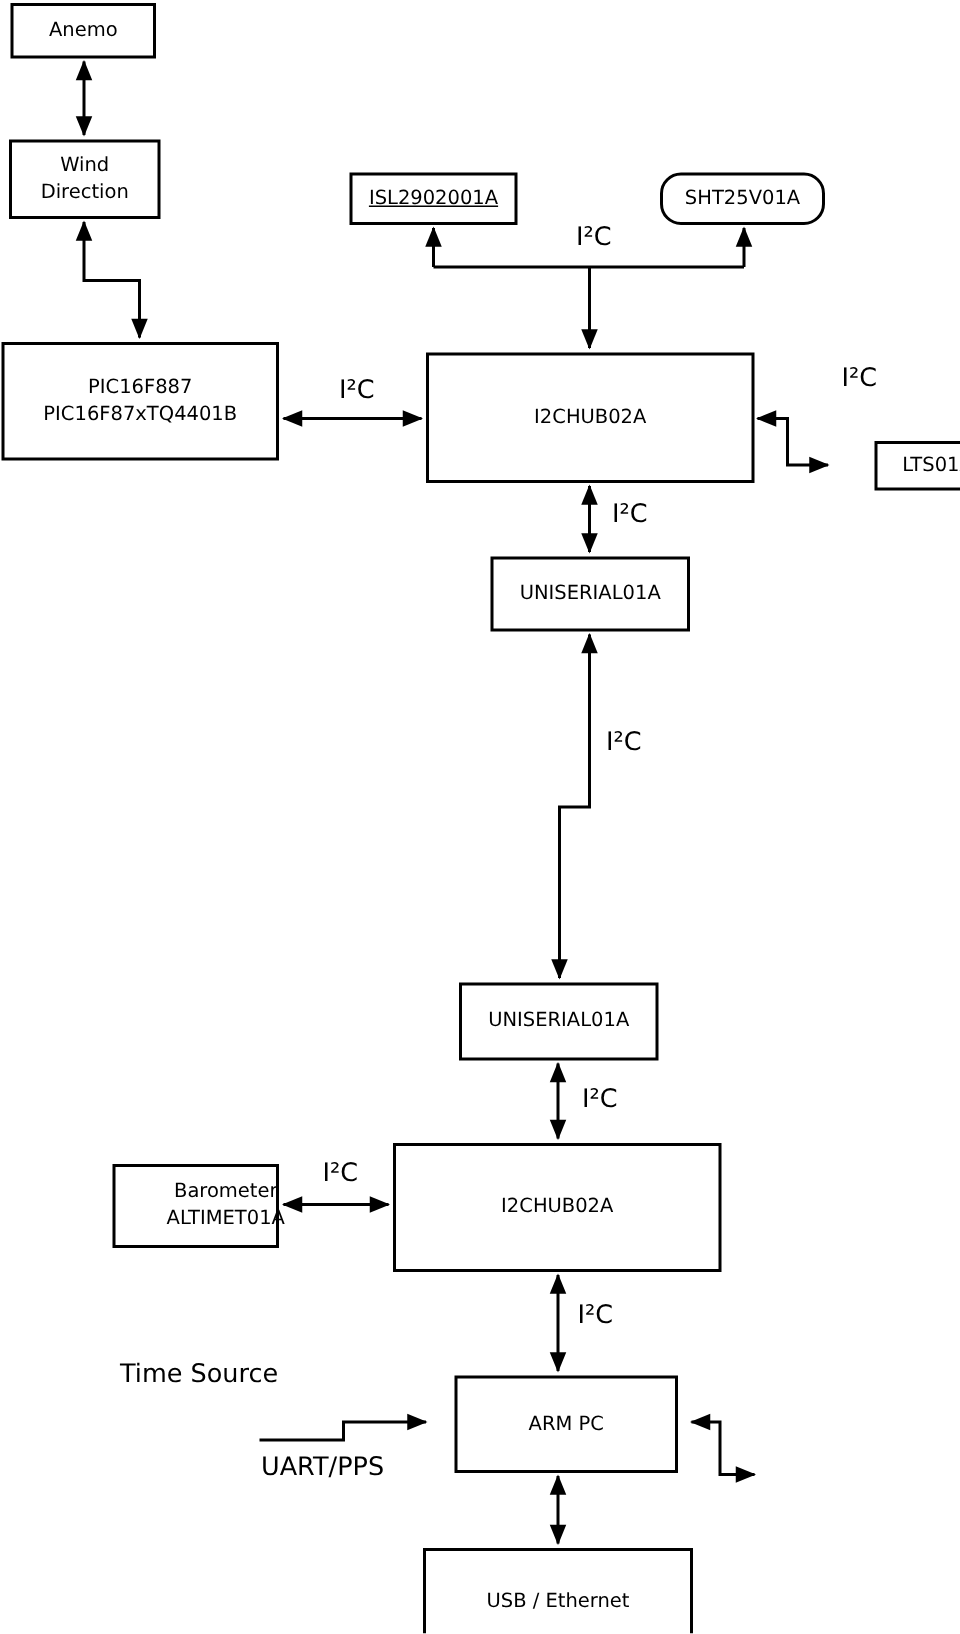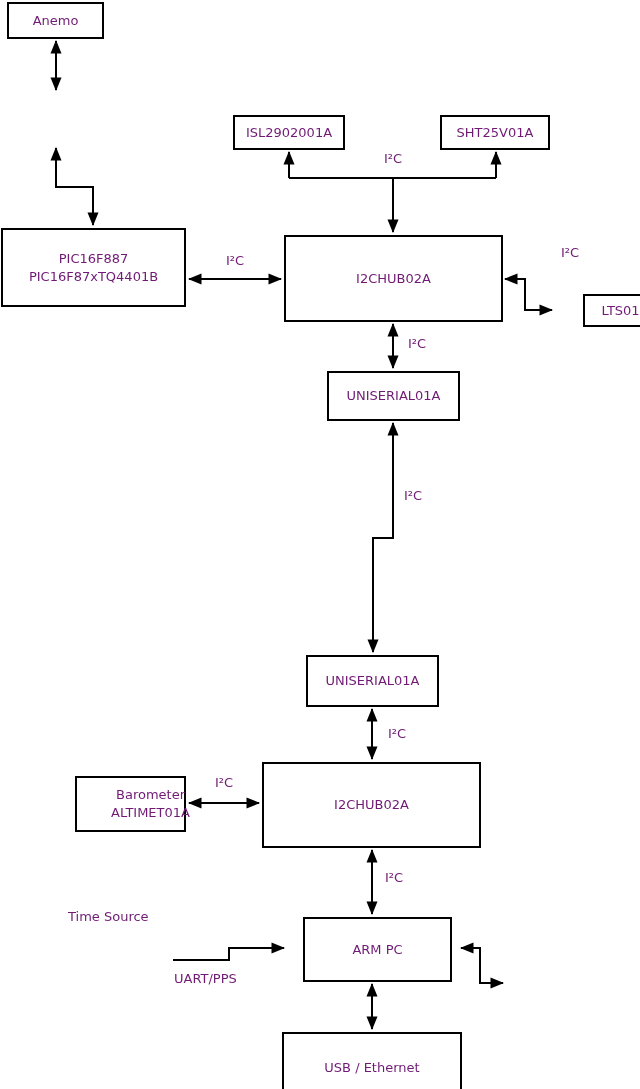--- a/index.html
+++ b/index.html
@@ -2,21 +2,21 @@
 <html><head>
 <meta charset="utf-8">
 <style>
   html, body { margin: 0; padding: 0; background: #ffffff; }
   .stage {
     position: relative;
     width: 640px;
     height: 1089px;
     background: #ffffff;
     font-family: "DejaVu Sans", "Liberation Sans", sans-serif;
-    color: #701a75;
+    color: #000000;
     overflow: hidden;
   }
   .connector-layer {
     position: absolute;
     left: 0; top: 0;
     width: 640px; height: 1089px;
   }
   .node {
     position: absolute;
     box-sizing: border-box;
@@ -26,50 +26,50 @@
     flex-direction: column;
     align-items: center;
     justify-content: center;
     text-align: center;
     font-size: 13px;
     line-height: 18px;
     white-space: nowrap;
   }
   .edge-label {
     position: absolute;
-    font-size: 13px;
+    font-size: 17px;
     line-height: 15px;
     white-space: nowrap;
   }
   
   .n-anemo      { left: 7px;   top: 2px;    width: 97px;  height: 37px; }
   .n-wind       { left: 6px;   top: 93px;   width: 101px; height: 53px; }
   .n-pic        { left: 1px;   top: 228px;  width: 185px; height: 79px; }
-  .n-isl        { left: 233px; top: 115px;  width: 112px; height: 35px; }
-  .n-sht        { left: 440px; top: 115px;  width: 110px; height: 35px; }
+  .n-isl        { left: 233px; top: 115px;  width: 112px; height: 35px; text-decoration: underline; }
+  .n-sht        { left: 440px; top: 115px;  width: 110px; height: 35px; border-radius: 14px; }
   .n-hub1       { left: 284px; top: 235px;  width: 219px; height: 87px; }
   .n-lts        { left: 583px; top: 294px;  width: 84px;  height: 33px; }
   .n-uni1       { left: 327px; top: 371px;  width: 133px; height: 50px; }
   .n-uni2       { left: 306px; top: 655px;  width: 133px; height: 52px; }
   .n-hub2       { left: 262px; top: 762px;  width: 219px; height: 86px; }
   .n-baro       { left: 75px;  top: 776px;  width: 111px; height: 56px; padding-left: 40px; }
   .n-gps        { left: 68px;  top: 936px;  width: 105px; height: 47px; }
   .n-arm        { left: 287px; top: 917px;  width: 149px; height: 65px; margin-left: 16px; }
   .n-sdcard     { left: 506px; top: 959px;  width: 108px; height: 50px; }
   .n-usb        { left: 282px; top: 1032px; width: 180px; height: 71px; }
   
   .l-i2c-bus    { left: 384px; top: 151px; }
   .l-i2c-lts    { left: 561px; top: 245px; }
   .l-i2c-pic    { left: 226px; top: 253px; }
   .l-i2c-uni1   { left: 408px; top: 336px; }
   .l-i2c-long   { left: 404px; top: 488px; }
   .l-i2c-uni2   { left: 388px; top: 726px; }
   .l-i2c-baro   { left: 215px; top: 775px; }
   .l-i2c-arm    { left: 385px; top: 870px; }
-  .l-time       { left: 68px;  top: 909px; }
+  .l-time       { left: 80px;  top: 909px; }
   .l-uart       { left: 174px; top: 971px; }
 </style>
 </head>
 <body>
 
 <div class="stage">
 
   <svg class="connector-layer" width="640" height="1089" viewBox="0 0 640 1089" xmlns="http://www.w3.org/2000/svg">
     <defs>
       <marker id="ah" orient="auto-start-reverse" markerUnits="userSpaceOnUse" markerWidth="15" markerHeight="12" refX="13" refY="6">
@@ -93,20 +93,24 @@
       <polyline points="173,960 229,960 229,948 284,948" marker-end="url(#ah)"></polyline>
       <polyline points="461,948 480,948 480,983 503,983" marker-start="url(#ah)" marker-end="url(#ah)"></polyline>
       <line x1="372" y1="984" x2="372" y2="1029" marker-start="url(#ah)" marker-end="url(#ah)"></line>
     </g>
   </svg>
 
   <div class="node n-anemo">
     <span>Anemo</span>
   </div>
 
+  <div class="node n-wind">
+    <span>Wind</span>
+    <span>Direction</span>
+  </div>
 
   <div class="node n-pic">
     <span>PIC16F887</span>
     <span>PIC16F87xTQ4401B</span>
   </div>
 
   <div class="node n-isl">
     <span>ISL2902001A</span>
   </div>
 

